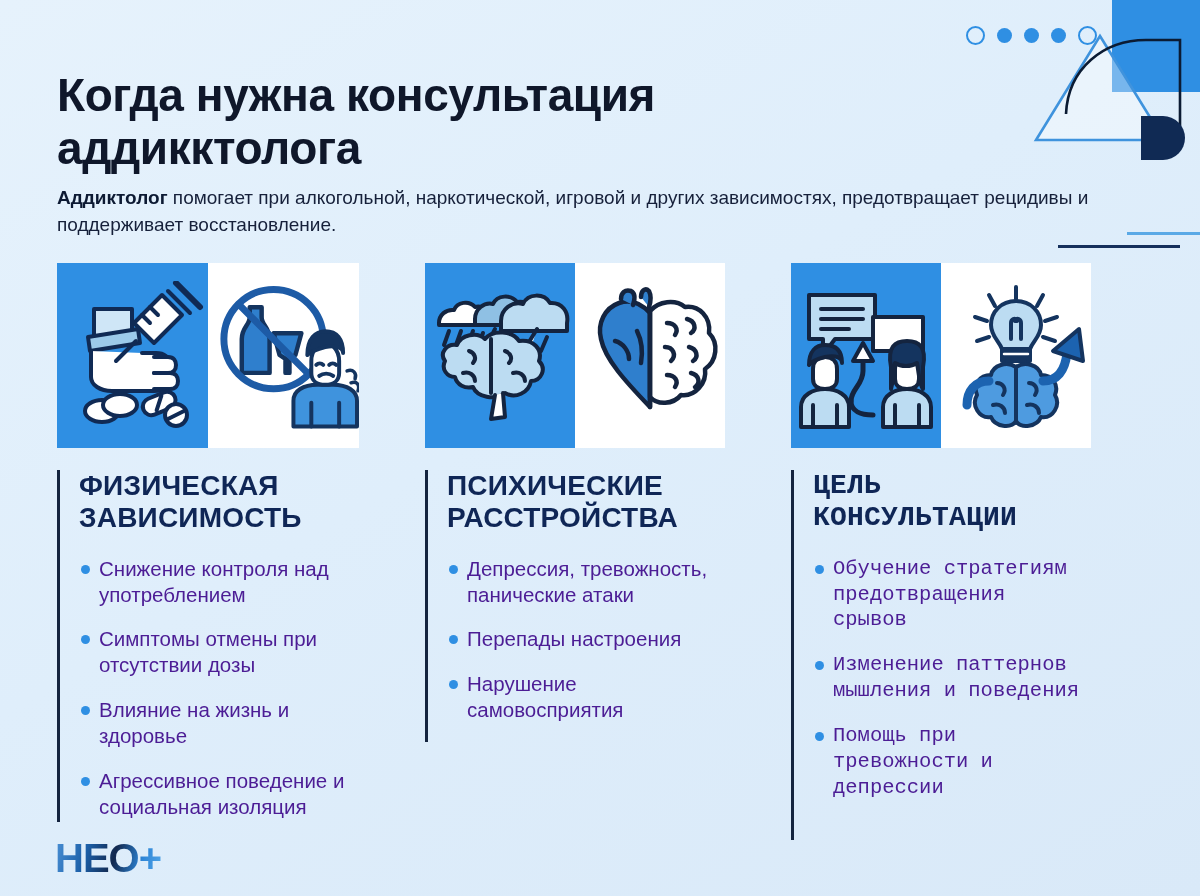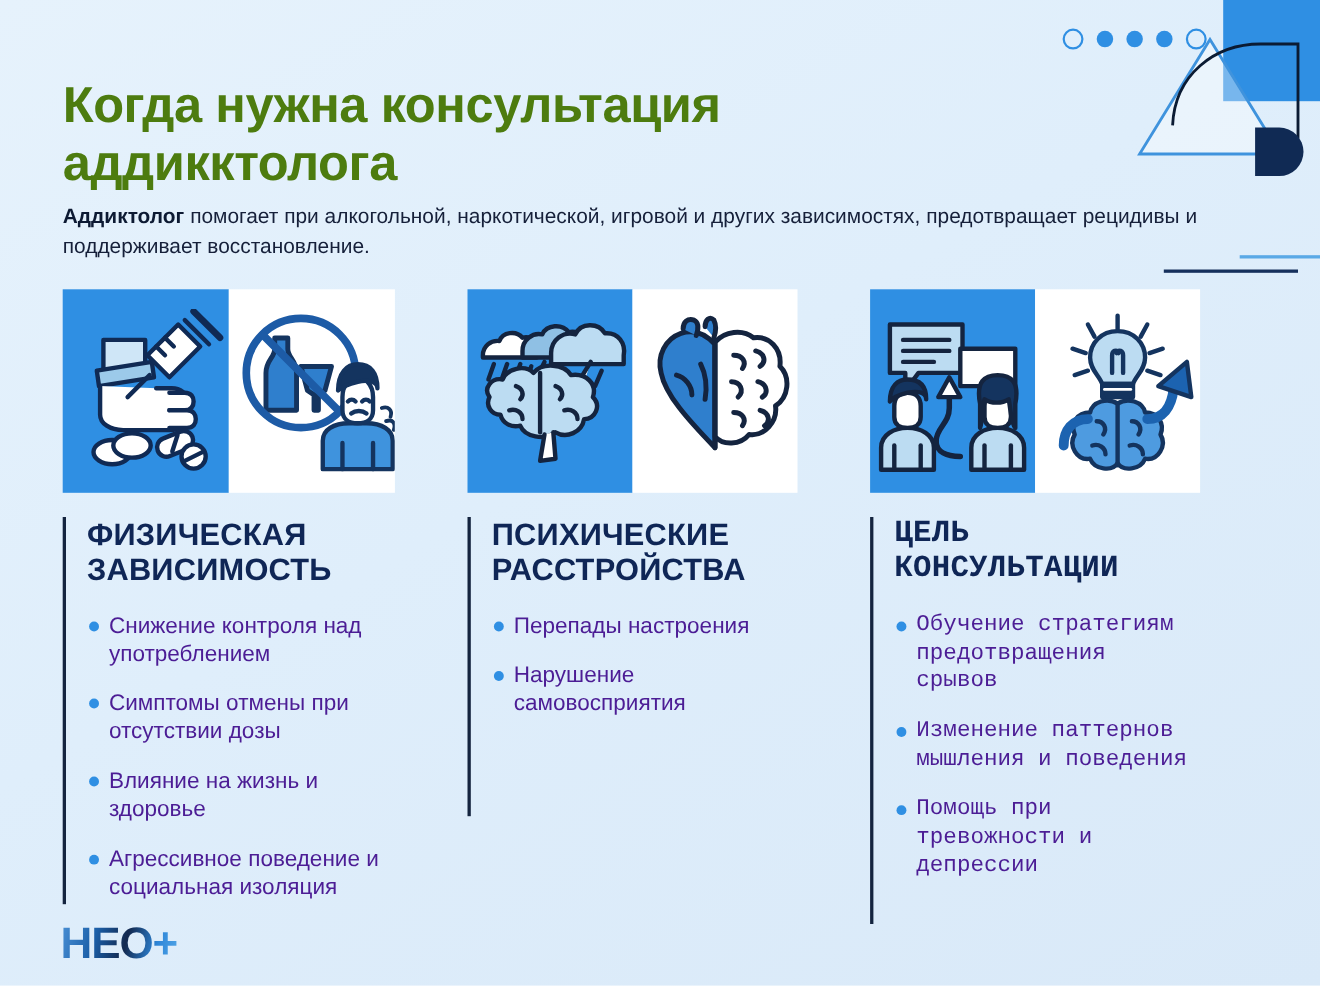--- a/index.html
+++ b/index.html
@@ -38,21 +38,21 @@
     position:absolute;left:1127px;top:232px;width:73px;height:3px;background:#5aa9e6;
   }
   .deco-line-dark{
     position:absolute;left:1058px;top:245px;width:122px;height:3px;background:#16305c;
   }
 
   
   .title{
     position:absolute;left:57px;top:38px;width:830px;
     font-size:46px;line-height:1.16;font-weight:bold;
-    color:#4d7c0f;letter-spacing:-0.4px;
+    color:#0f172a;letter-spacing:-0.4px;
   }
   .subtitle{
     position:absolute;left:57px;top:166px;width:1045px;
     font-size:19px;line-height:1.42;color:#16203a;
   }
   .subtitle b{font-weight:bold;color:#0d1a33;}
 
   
   .cols{
     position:absolute;left:0;top:263px;width:964px;
@@ -267,20 +267,21 @@
               <line x1="75" y1="28" x2="75" y2="126"></line>
             </g>
           </svg>
         </div>
 
       </div>
 
       <div class="col-body" style="--rule-h:272px">
         <div class="col-head">ПСИХИЧЕСКИЕ РАССТРОЙСТВА</div>
         <ul class="bullets">
+          <li>Депрессия, тревожность, панические атаки</li>
           <li>Перепады настроения</li>
           <li>Нарушение самовосприятия</li>
         </ul>
       </div>
     </div>
 
     <div class="col col-3">
       <div class="tiles">
 
         <div class="tile blue">

